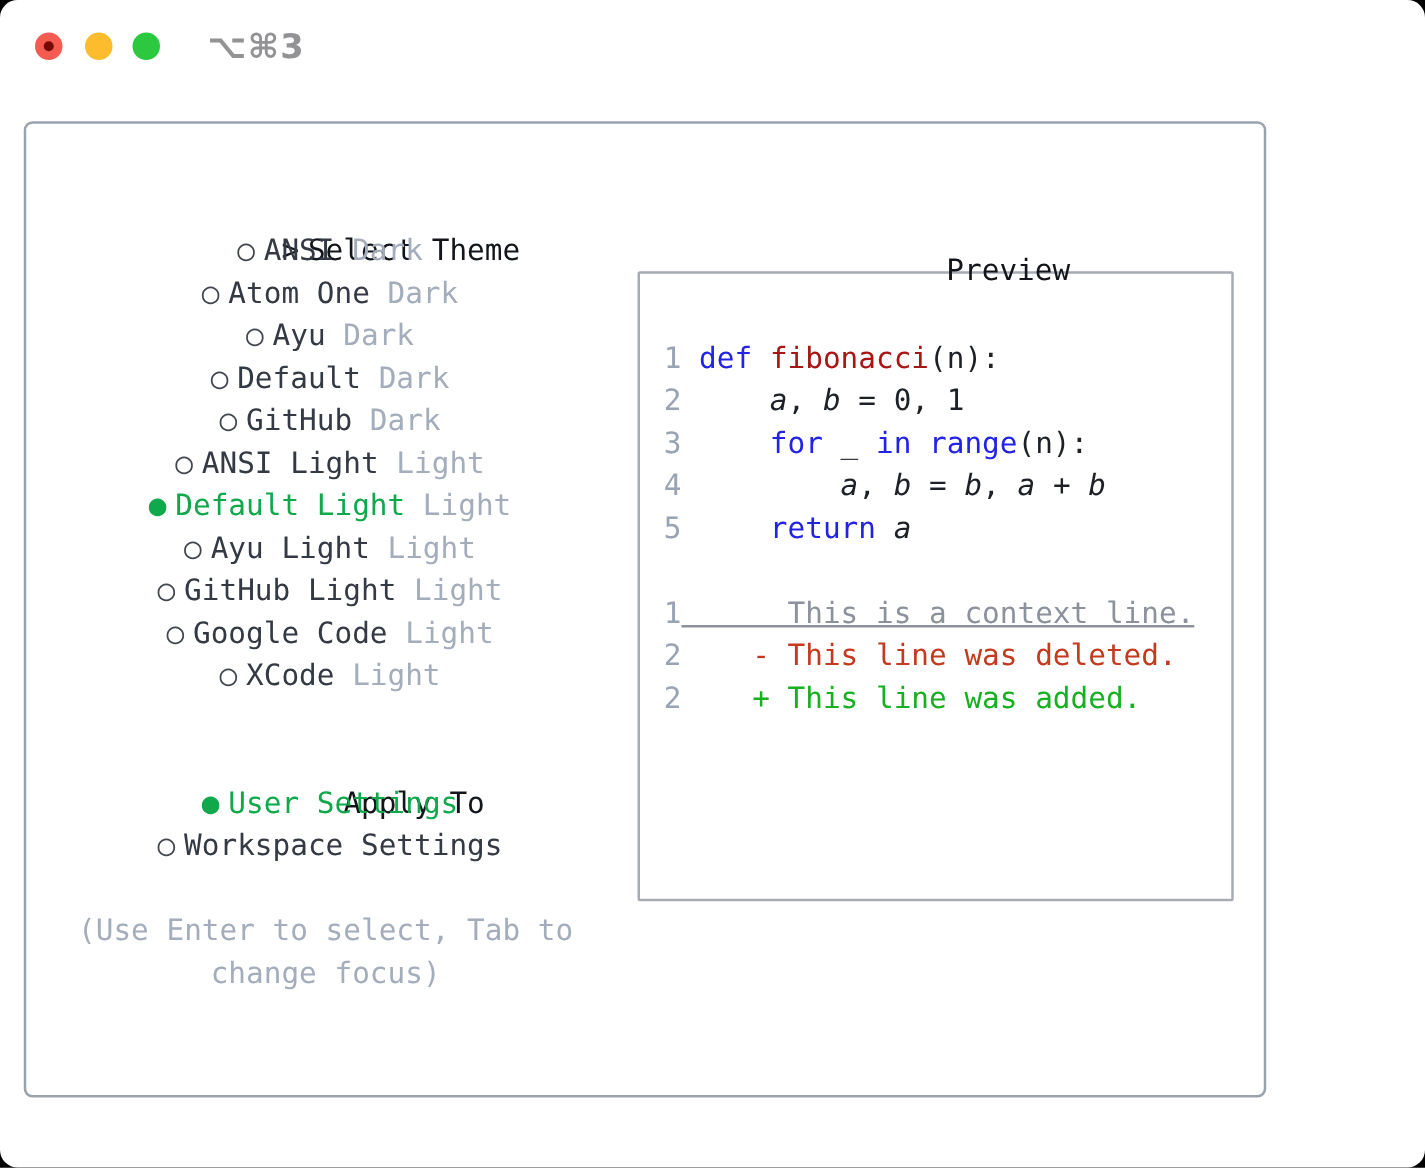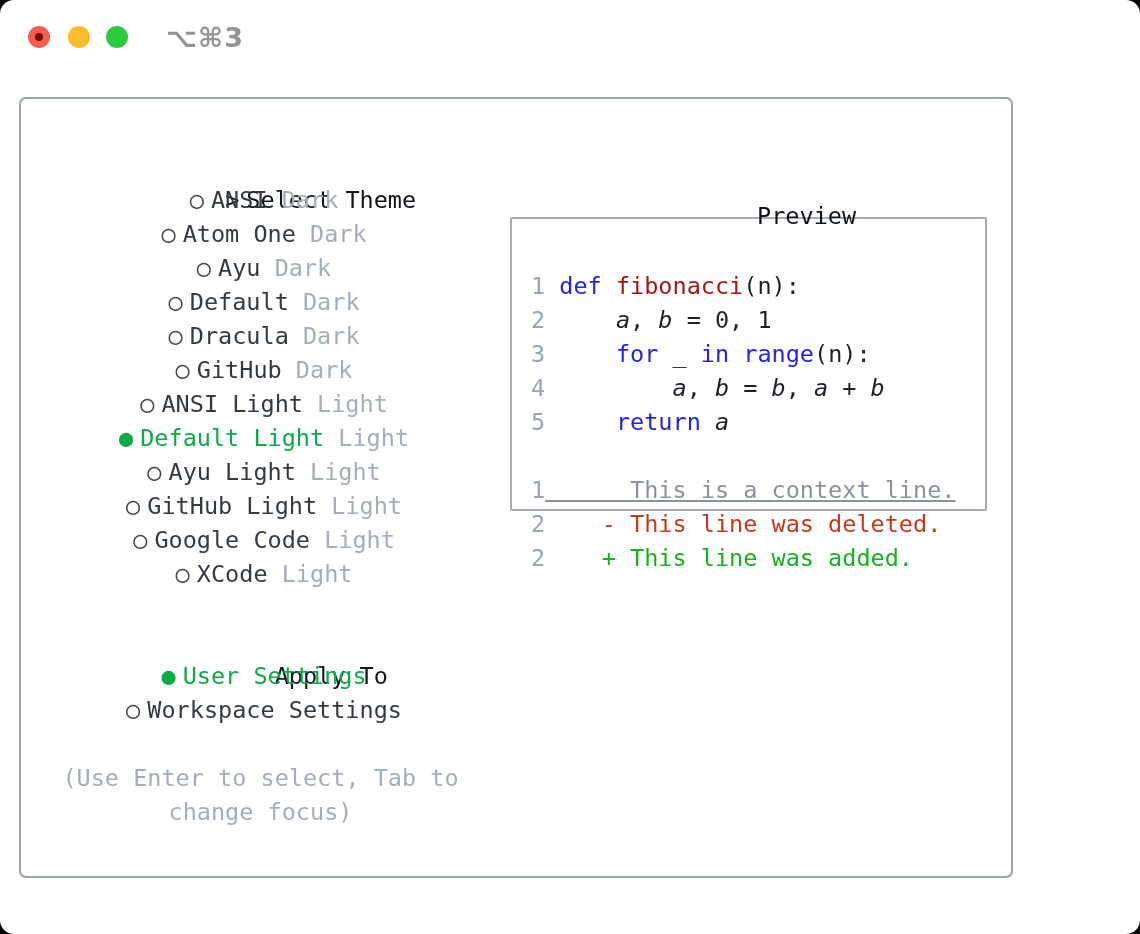--- a/index.html
+++ b/index.html
@@ -66,21 +66,21 @@
   .theme-item.selected .name, .theme-item.selected .marker,
   .apply-option.selected .name, .apply-option.selected .marker {
     color: var(--green-accent);
   }
   .help { color: var(--text-muted); }
 
   
   .preview-box {
     box-sizing: border-box;
     margin-left: 10px; margin-top: 18px;
-    width: 477px; height: 294px;
+    width: 477px; height: 504px;
     border: 2px solid var(--preview-border);
     border-radius: 2px;
     padding: 50px 0 0 19px;
   }
   .pline {
     height: 34px; line-height: 34px;
     font-size: 23.5px;
     white-space: pre;
     color: var(--code-text);
   }
@@ -109,21 +109,20 @@
 
     <div class="col-left">
       <div class="row heading">
         <span class="marker">&gt;</span><span>Select Theme</span>
       </div>
       <div>
           <div class="row theme-item"><span class="marker">○</span><span class="name">ANSI</span><span class="tag">Dark</span></div>
           <div class="row theme-item"><span class="marker">○</span><span class="name">Atom One</span><span class="tag">Dark</span></div>
           <div class="row theme-item"><span class="marker">○</span><span class="name">Ayu</span><span class="tag">Dark</span></div>
           <div class="row theme-item"><span class="marker">○</span><span class="name">Default</span><span class="tag">Dark</span></div>
-          <div class="row theme-item"><span class="marker">○</span><span class="name">Dracula</span><span class="tag">Dark</span></div>
           <div class="row theme-item"><span class="marker">○</span><span class="name">GitHub</span><span class="tag">Dark</span></div>
           <div class="row theme-item"><span class="marker">○</span><span class="name">ANSI Light</span><span class="tag">Light</span></div>
           <div class="row theme-item selected"><span class="marker">●</span><span class="name">Default Light</span><span class="tag">Light</span></div>
           <div class="row theme-item"><span class="marker">○</span><span class="name">Ayu Light</span><span class="tag">Light</span></div>
           <div class="row theme-item"><span class="marker">○</span><span class="name">GitHub Light</span><span class="tag">Light</span></div>
           <div class="row theme-item"><span class="marker">○</span><span class="name">Google Code</span><span class="tag">Light</span></div>
           <div class="row theme-item"><span class="marker">○</span><span class="name">XCode</span><span class="tag">Light</span></div>
         </div>
 
       <div class="spacer"></div>

